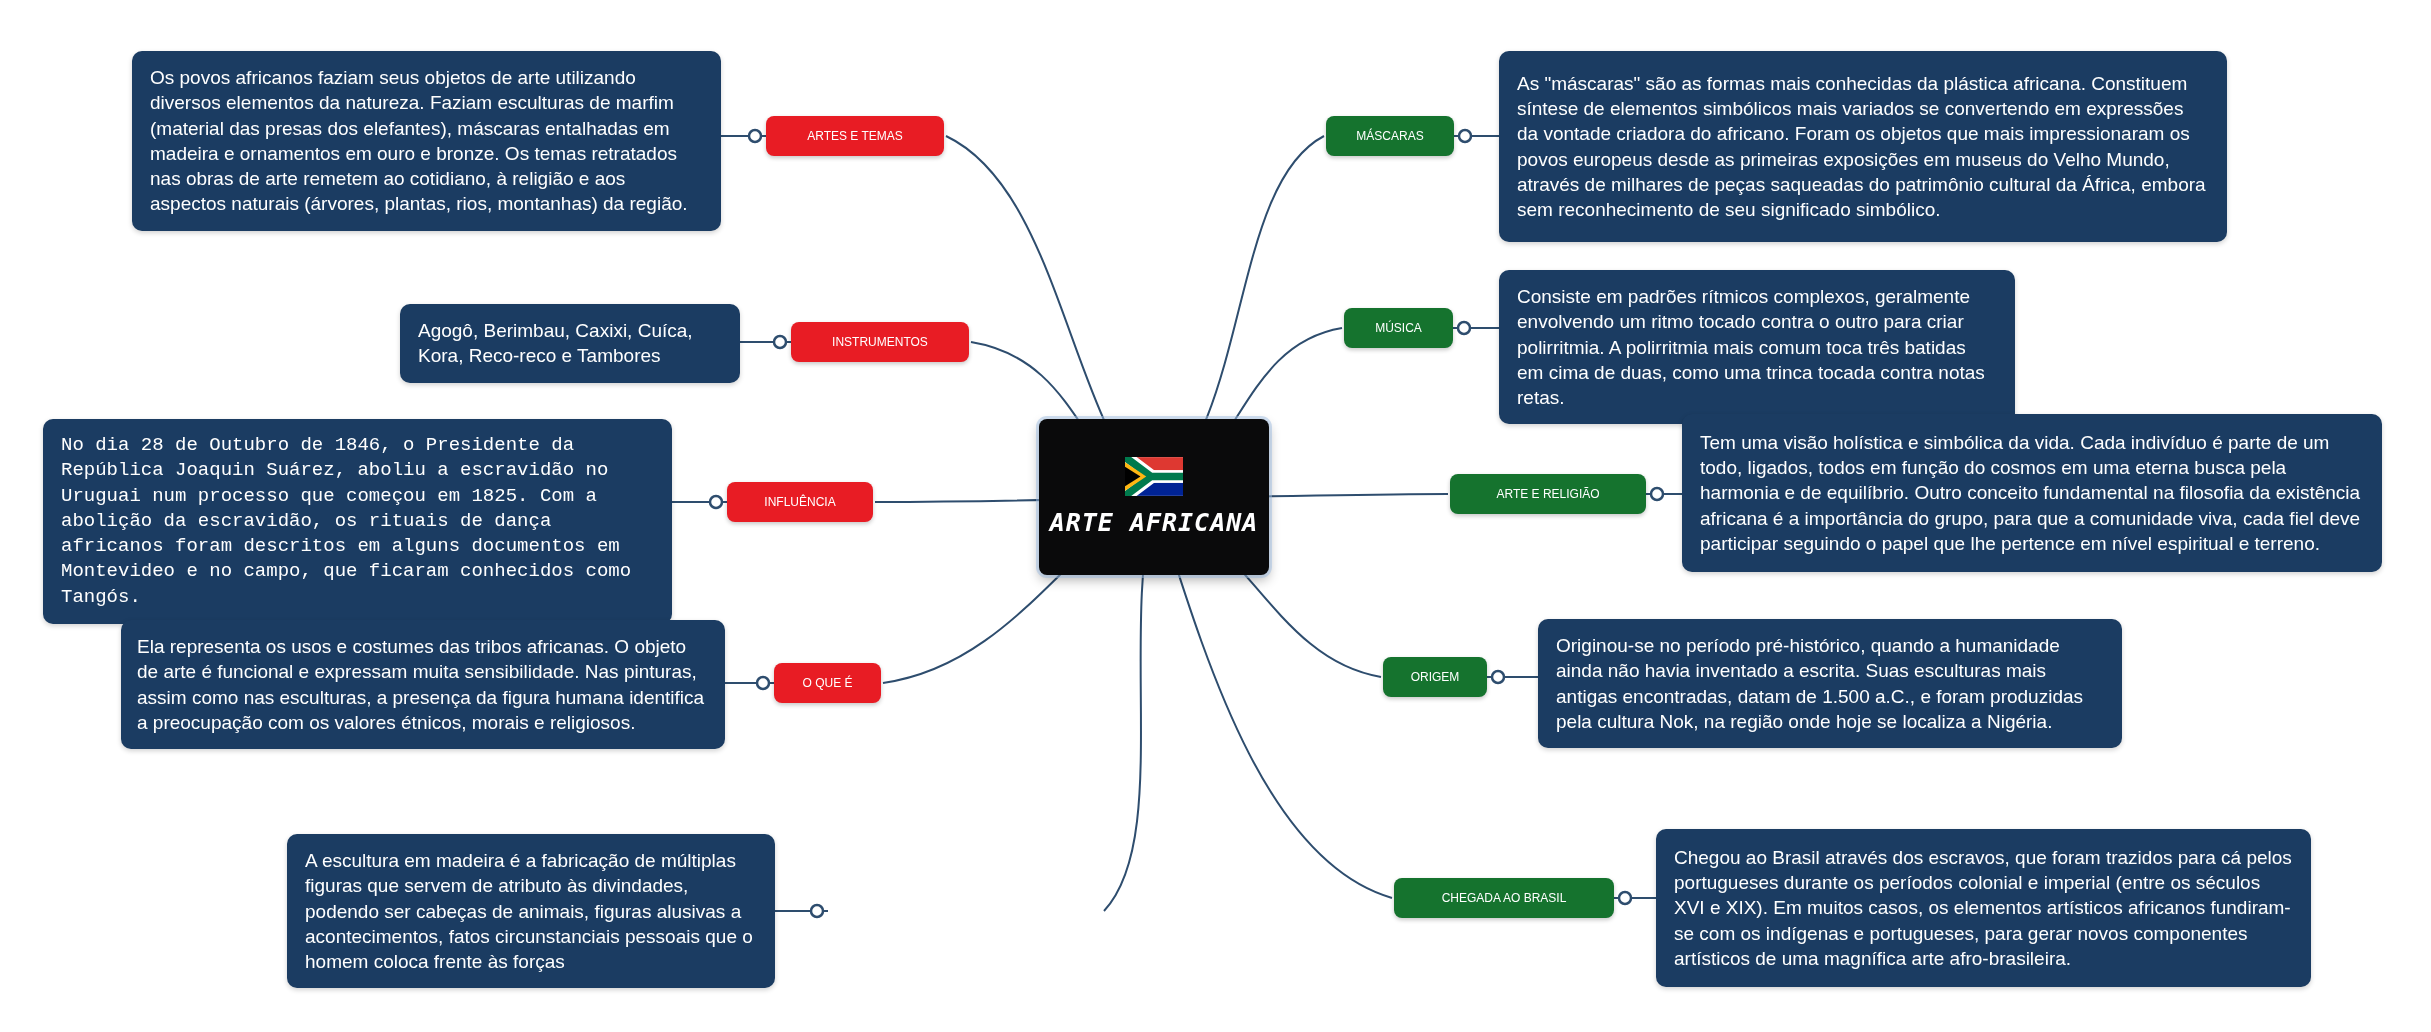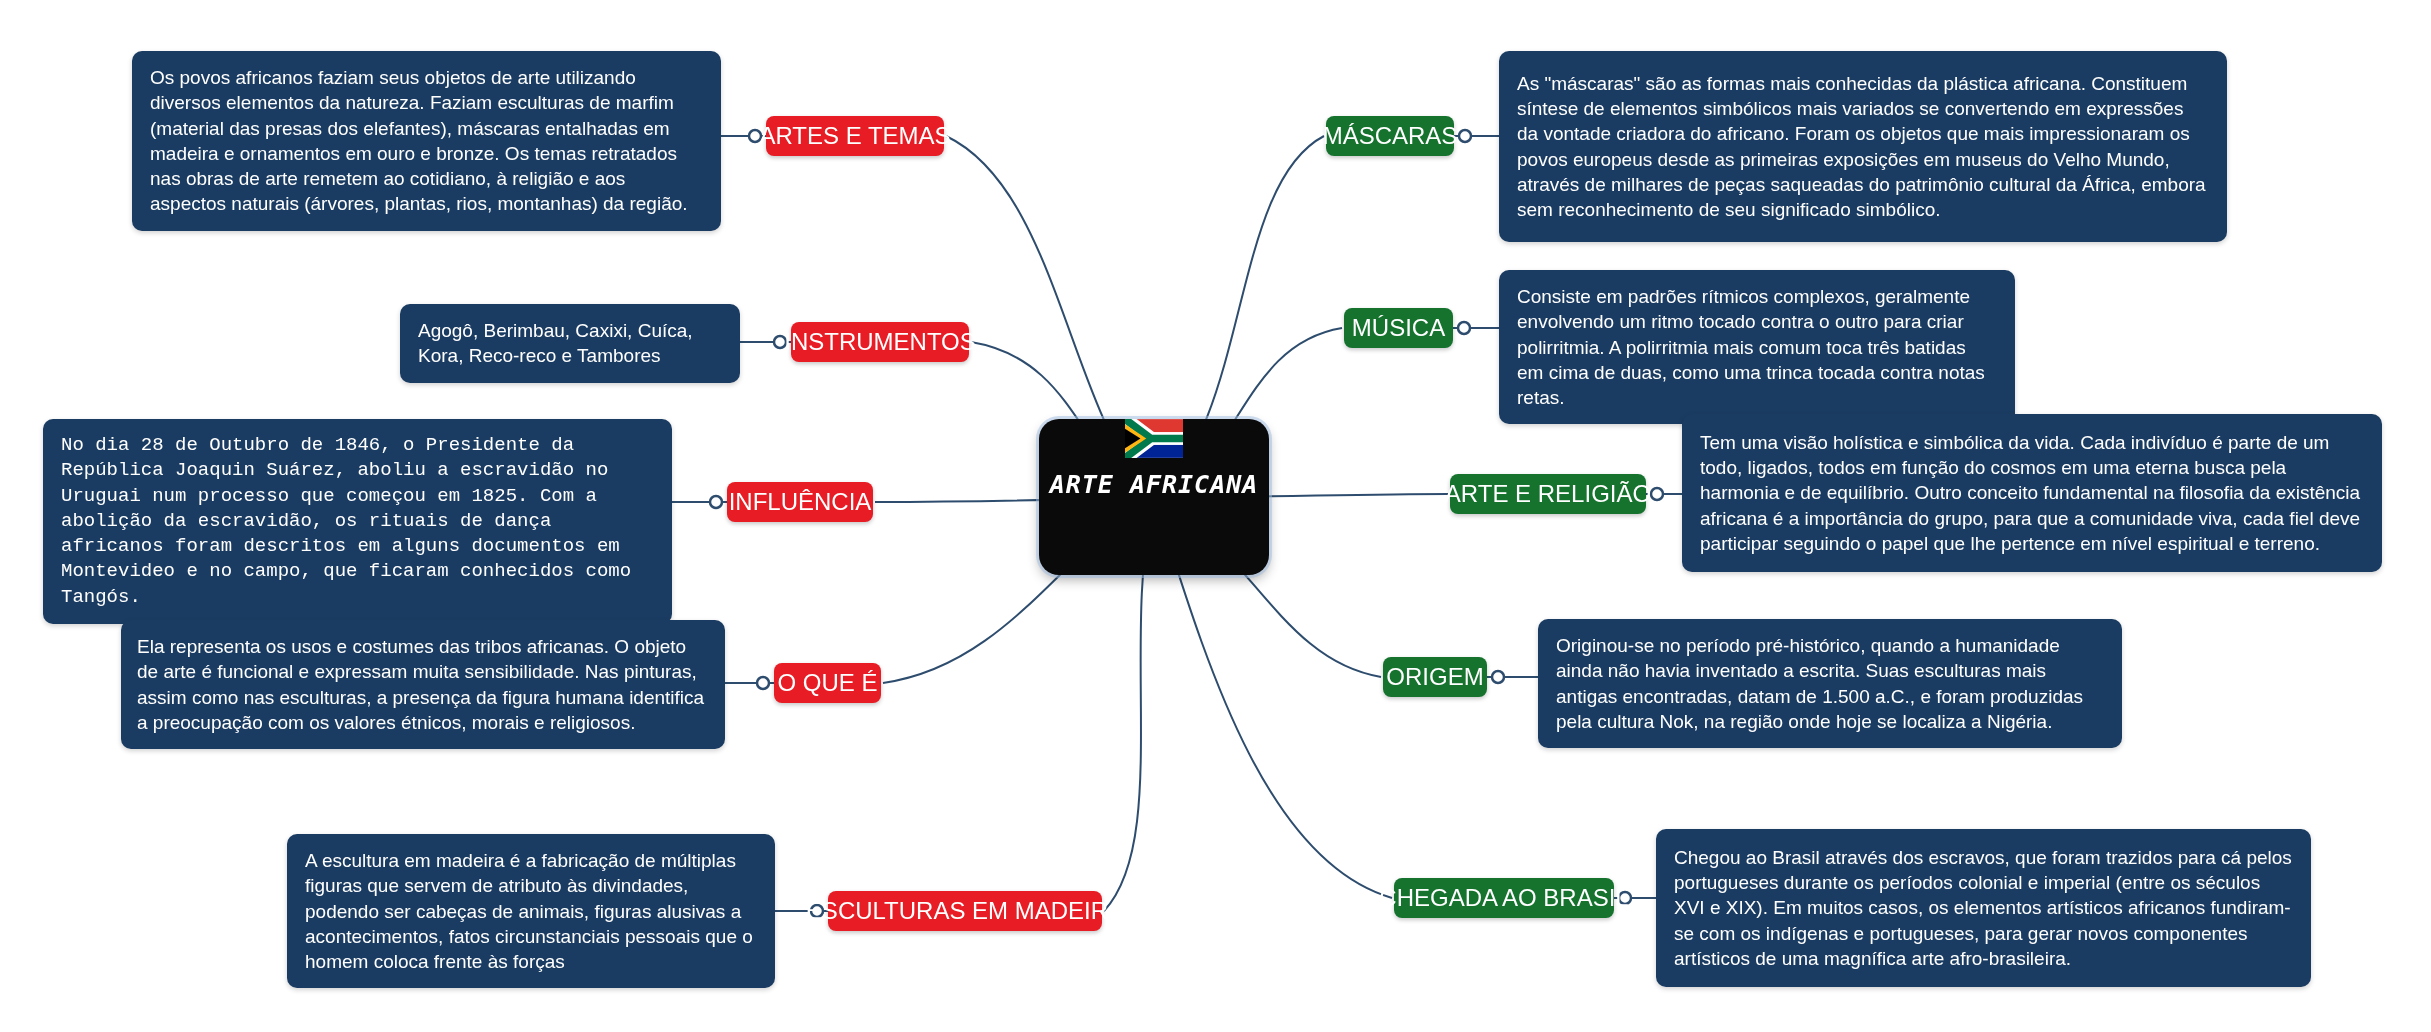--- a/index.html
+++ b/index.html
@@ -25,35 +25,35 @@
     font-size:19px;
     line-height:1.33;
     display:flex; align-items:center;
     box-shadow:0 2px 5px rgba(0,0,0,.18);
   }
   .label {
     position:absolute;
     height:40px;
     display:flex; align-items:center; justify-content:center;
     color:#ffffff;
-    font-size:24px;
+    font-size:12px;
     border-radius:8px;
     white-space:nowrap;
     padding:0 10px;
     box-shadow:0 2px 4px rgba(0,0,0,.22);
   }
   .label.red   { background:var(--left-label-bg, #e81c24); }
   .label.green { background:var(--right-label-bg, #15732e); }
 
   .center-node {
     position:absolute;
     left:1039px; top:419px; width:230px; height:156px;
     background:#0a0a0b;
-    border-radius:20px;
-    display:flex; flex-direction:column; align-items:center; justify-content:flex-start;
+    border-radius:8px;
+    display:flex; flex-direction:column; align-items:center; justify-content:center;
     gap:12px;
     box-shadow:0 0 0 3px rgba(160,190,225,.5), 0 5px 12px rgba(0,0,0,.3);
   }
   .center-title {
     color:#ffffff;
     font-family:"DejaVu Sans Mono", monospace;
     font-weight:bold;
     font-style:italic;
     font-size:25px;
     letter-spacing:1px;
@@ -130,21 +130,20 @@
     <span>Originou-se no período pré-histórico, quando a humanidade ainda não havia inventado a escrita. Suas esculturas mais antigas encontradas, datam de 1.500 a.C., e foram produzidas pela cultura Nok, na região onde hoje se localiza a Nigéria.</span>
   </div>
   <div class="textbox" style="left:1656px; top:829px; width:655px; min-height:158px;">
     <span>Chegou ao Brasil através dos escravos, que foram trazidos para cá pelos portugueses durante os períodos colonial e imperial (entre os séculos XVI e XIX). Em muitos casos, os elementos artísticos africanos fundiram-se com os indígenas e portugueses, para gerar novos componentes artísticos de uma magnífica arte afro-brasileira.</span>
   </div>
 
   <div class="label red" style="left:766px; top:116px; width:178px;">ARTES E TEMAS</div>
   <div class="label red" style="left:791px; top:322px; width:178px;">INSTRUMENTOS</div>
   <div class="label red" style="left:727px; top:482px; width:146px;">INFLUÊNCIA</div>
   <div class="label red" style="left:774px; top:663px; width:107px;">O QUE É</div>
-  <div class="label red" style="left:828px; top:891px; width:274px;">ESCULTURAS EM MADEIRA</div>
 
   <div class="label green" style="left:1326px; top:116px; width:128px;">MÁSCARAS</div>
   <div class="label green" style="left:1344px; top:308px; width:109px;">MÚSICA</div>
   <div class="label green" style="left:1450px; top:474px; width:196px;">ARTE E RELIGIÃO</div>
   <div class="label green" style="left:1383px; top:657px; width:104px;">ORIGEM</div>
   <div class="label green" style="left:1394px; top:878px; width:220px;">CHEGADA AO BRASIL</div>
 
   <div class="center-node">
     <svg class="flag" viewBox="0 0 90 60" width="58" height="39">
       <rect width="90" height="60" fill="#ffffff"></rect>

